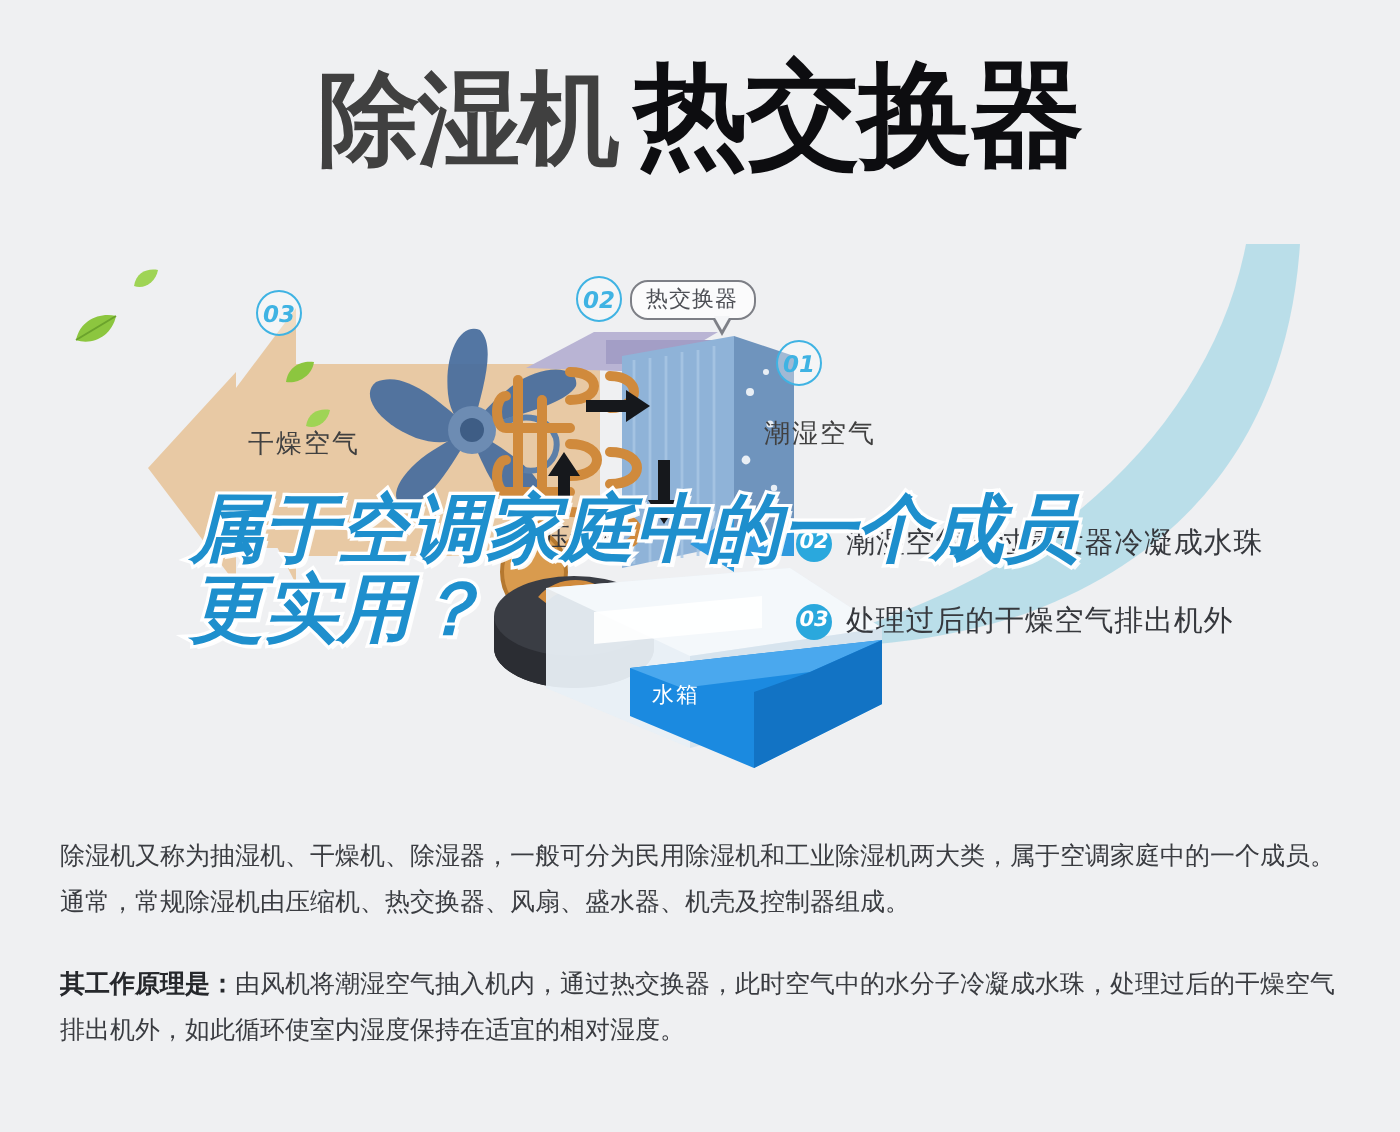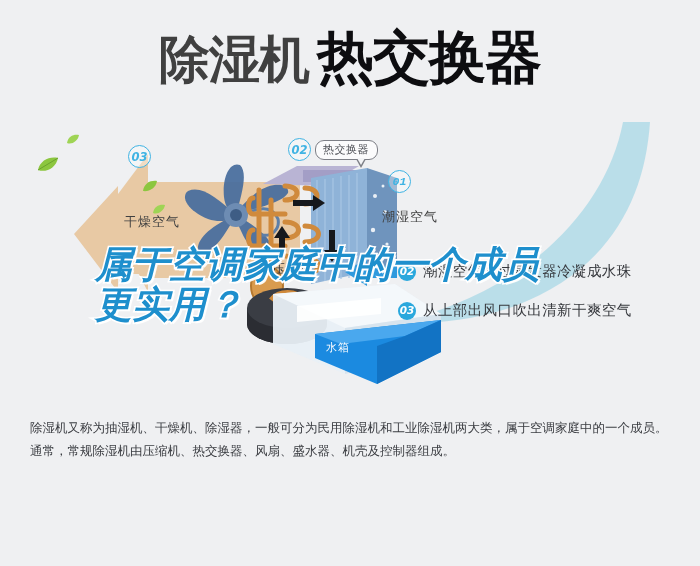--- a/index.html
+++ b/index.html
@@ -122,21 +122,21 @@
     font-size: 11.5px;
     font-weight: 700;
     display: flex;
     align-items: center;
     justify-content: center;
     background: rgba(255,255,255,0.35);
     font-style: italic;
   }
   #marker-03 { left: 128px; top: 27px; }
   #marker-02 { left: 288px; top: 22px; position: static; flex: 0 0 auto; }
-  #marker-01 { left: 388px; top: 52px; font-family: Liberation Mono, monospace; }
+  #marker-01 { left: 388px; top: 52px; }
 
   
   .dcap {
     position: absolute;
     font-size: 13px;
     color: #404040;
     letter-spacing: 1px;
     white-space: nowrap;
   }
   #cap-dry { left: 124px; top: 95px; }
@@ -344,21 +344,22 @@
   <div id="overlay-title">属于空调家庭中的一个成员
 更实用？</div>
 
   <div id="legend">
     <div class="legend-row">
       <div class="legend-badge">02</div>
       <div class="legend-text">潮湿空气经过蒸发器冷凝成水珠</div>
     </div>
     <div class="legend-row">
       <div class="legend-badge">03</div>
-      <div class="legend-text">从上部出风口吹出清新干爽空气</div>
+      <div class="legend-text">处理过后的干燥空气排出机外</div>
     </div>
   </div>
 
   <div id="body-copy">
     <p>除湿机又称为抽湿机、干燥机、除湿器，一般可分为民用除湿机和工业除湿机两大类，属于空调家庭中的一个成员。通常，常规除湿机由压缩机、热交换器、风扇、盛水器、机壳及控制器组成。</p>
+    <p><span class="lead">其工作原理是：</span><span>由风机将潮湿空气抽入机内，通过热交换器，此时空气中的水分子冷凝成水珠，处理过后的干燥空气排出机外，如此循环使室内湿度保持在适宜的相对湿度。</span></p>
   </div>
 
 </div>
 
 </body></html>

